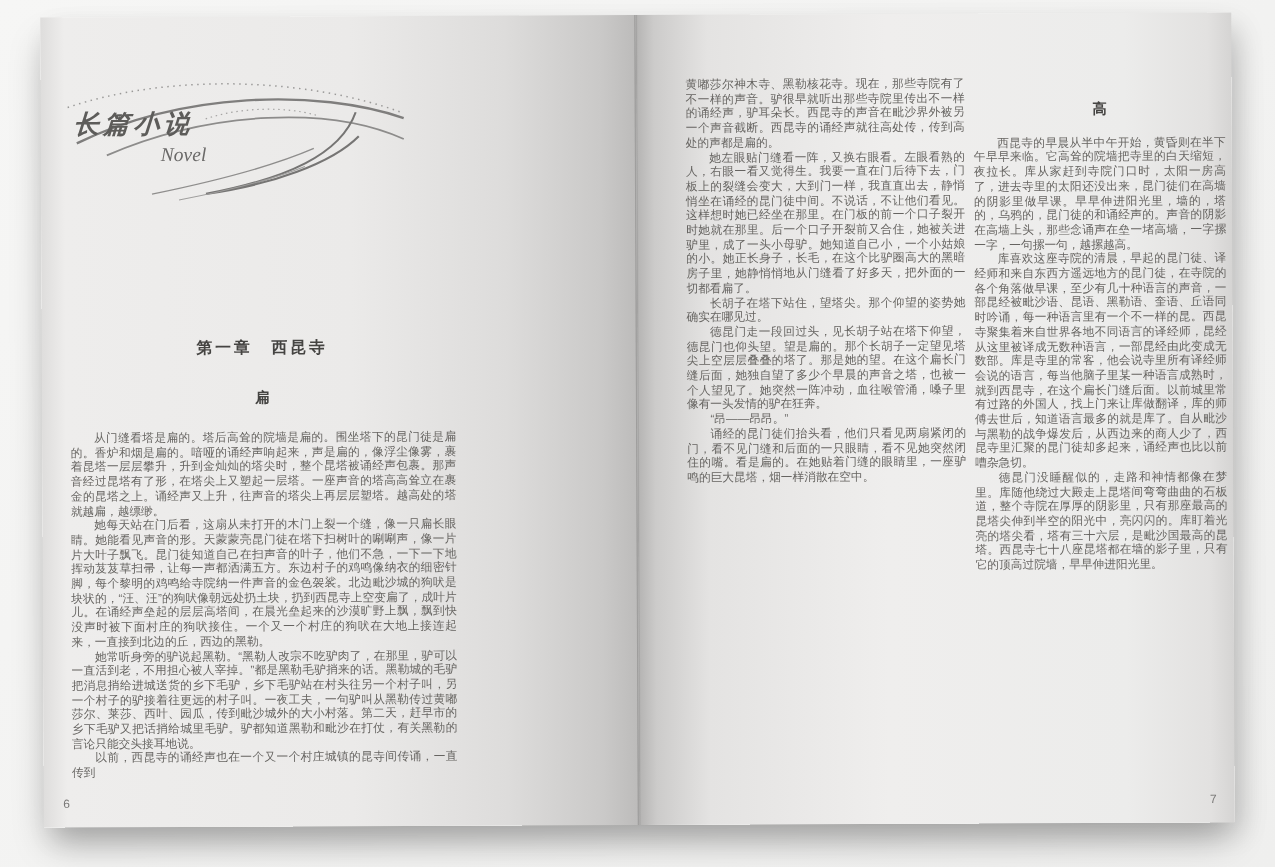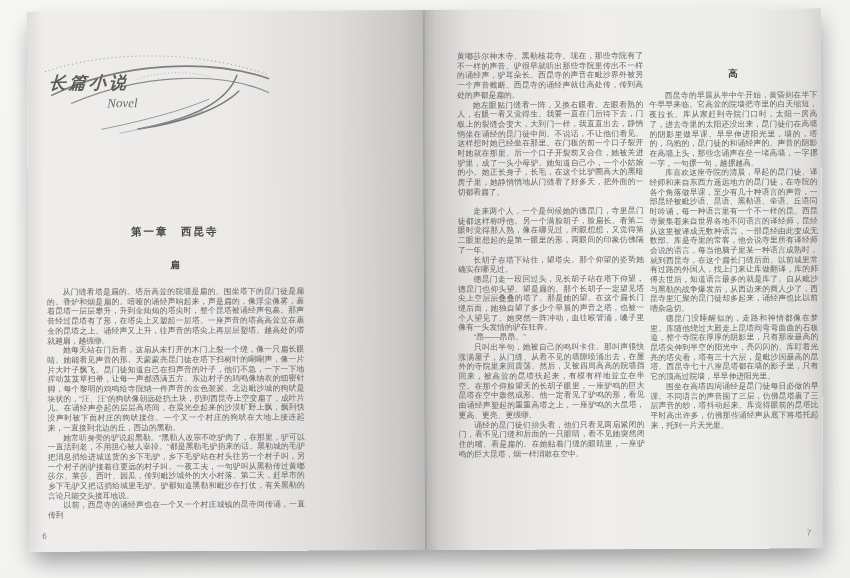--- a/index.html
+++ b/index.html
@@ -89,33 +89,30 @@
     </div>
 
     <div class="pagenum pagenum-left">6</div>
   </div>
 
   <div class="page page-right">
 
     <div class="textcol rp-col1">
       <p class="noindent">黄嘟莎尔神木寺、黑勒核花寺。现在，那些寺院有了不一样的声音。驴很早就听出那些寺院里传出不一样的诵经声，驴耳朵长。西昆寺的声音在毗沙界外被另一个声音截断。西昆寺的诵经声就往高处传，传到高处的声都是扁的。</p>
       <p>她左眼贴门缝看一阵，又换右眼看。左眼看熟的人，右眼一看又觉得生。我要一直在门后待下去，门板上的裂缝会变大，大到门一样，我直直出去，静悄悄坐在诵经的昆门徒中间。不说话，不让他们看见。这样想时她已经坐在那里。在门板的前一个口子裂开时她就在那里。后一个口子开裂前又合住，她被关进驴里，成了一头小母驴。她知道自己小，一个小姑娘的小。她正长身子，长毛，在这个比驴圈高大的黑暗房子里，她静悄悄地从门缝看了好多天，把外面的一切都看扁了。</p>
-      <p class="gap">走来两个人，一个是伺候她的德昆门，寺里昆门徒都这样称呼他。另一个满脸胡子，脸扁长。看第二眼时觉得那人熟，像在哪见过，闭眼想想，又觉得第二眼里想起的是第一眼里的形，两眼间的印象仿佛隔了一年。</p>
       <p>长胡子在塔下站住，望塔尖。那个仰望的姿势她确实在哪见过。</p>
       <p>德昆门走一段回过头，见长胡子站在塔下仰望，德昆门也仰头望。望是扁的。那个长胡子一定望见塔尖上空层层叠叠的塔了。那是她的望。在这个扁长门缝后面，她独自望了多少个早晨的声音之塔，也被一个人望见了。她突然一阵冲动，血往喉管涌，嗓子里像有一头发情的驴在狂奔。</p>
       <p>“昂——昂昂。”</p>
-      <p>只叫出半句，她被自己的鸣叫卡住。那叫声很快涨满屋子，从门缝、从看不见的墙隙喷涌出去，在屋外的寺院里来回震荡。然后，又被四周高高的院墙挡回来，被高耸的昆塔扶起来，有模有样地耸立在半空。在那个仰脸望天的长胡子眼里，一座驴鸣的巨大昆塔在空中轰然成形。他一定看见了驴鸣的形，看见由诵经声塑起的重重高塔之上，一座驴鸣的大昆塔，更高、更亮、更缥缈。</p>
       <p>诵经的昆门徒们抬头看，他们只看见两扇紧闭的门，看不见门缝和后面的一只眼睛，看不见她突然闭住的嘴。看是扁的。在她贴着门缝的眼睛里，一座驴鸣的巨大昆塔，烟一样消散在空中。</p>
     </div>
 
     <div class="textcol rp-col2">
       <div class="section-title section-high">高</div>
       <p>西昆寺的早晨从半中午开始，黄昏则在半下午早早来临。它高耸的院墙把寺里的白天缩短，夜拉长。库从家赶到寺院门口时，太阳一房高了，进去寺里的太阳还没出来，昆门徒们在高墙的阴影里做早课。早早伸进阳光里，墙的，塔的，乌鸦的，昆门徒的和诵经声的。声音的阴影在高墙上头，那些念诵声在垒一堵高墙，一字摞一字，一句摞一句，越摞越高。</p>
       <p>库喜欢这座寺院的清晨，早起的昆门徒、译经师和来自东西方遥远地方的昆门徒，在寺院的各个角落做早课，至少有几十种语言的声音，一部昆经被毗沙语、昆语、黑勒语、奎语、丘语同时吟诵，每一种语言里有一个不一样的昆。西昆寺聚集着来自世界各地不同语言的译经师，昆经从这里被译成无数种语言，一部昆经由此变成无数部。库是寺里的常客，他会说寺里所有译经师会说的语言，每当他脑子里某一种语言成熟时，就到西昆寺，在这个扁长门缝后面。以前城里常有过路的外国人，找上门来让库做翻译，库的师傅去世后，知道语言最多的就是库了。自从毗沙与黑勒的战争爆发后，从西边来的商人少了，西昆寺里汇聚的昆门徒却多起来，诵经声也比以前嘈杂急切。</p>
       <p>德昆门没睡醒似的，走路和神情都像在梦里。库随他绕过大殿走上昆塔间弯弯曲曲的石板道，整个寺院在厚厚的阴影里，只有那座最高的昆塔尖伸到半空的阳光中，亮闪闪的。库盯着光亮的塔尖看，塔有三十六层，是毗沙国最高的昆塔。西昆寺七十八座昆塔都在墙的影子里，只有它的顶高过院墙，早早伸进阳光里。</p>
-      <p>围坐在高塔四周诵经是昆门徒每日必做的早课。不同语言的声音围了三层，仿佛昆塔裹了三层声音的纱，塔抖动起来。库觉得眼前的昆塔比平时高出许多，仿佛那些诵经声从底下将塔托起来，托到一片天光里。</p>
     </div>
 
     <div class="pagenum pagenum-right">7</div>
   </div>
 
   <div class="spine-line"></div>
 </div>
 
 </body></html>

